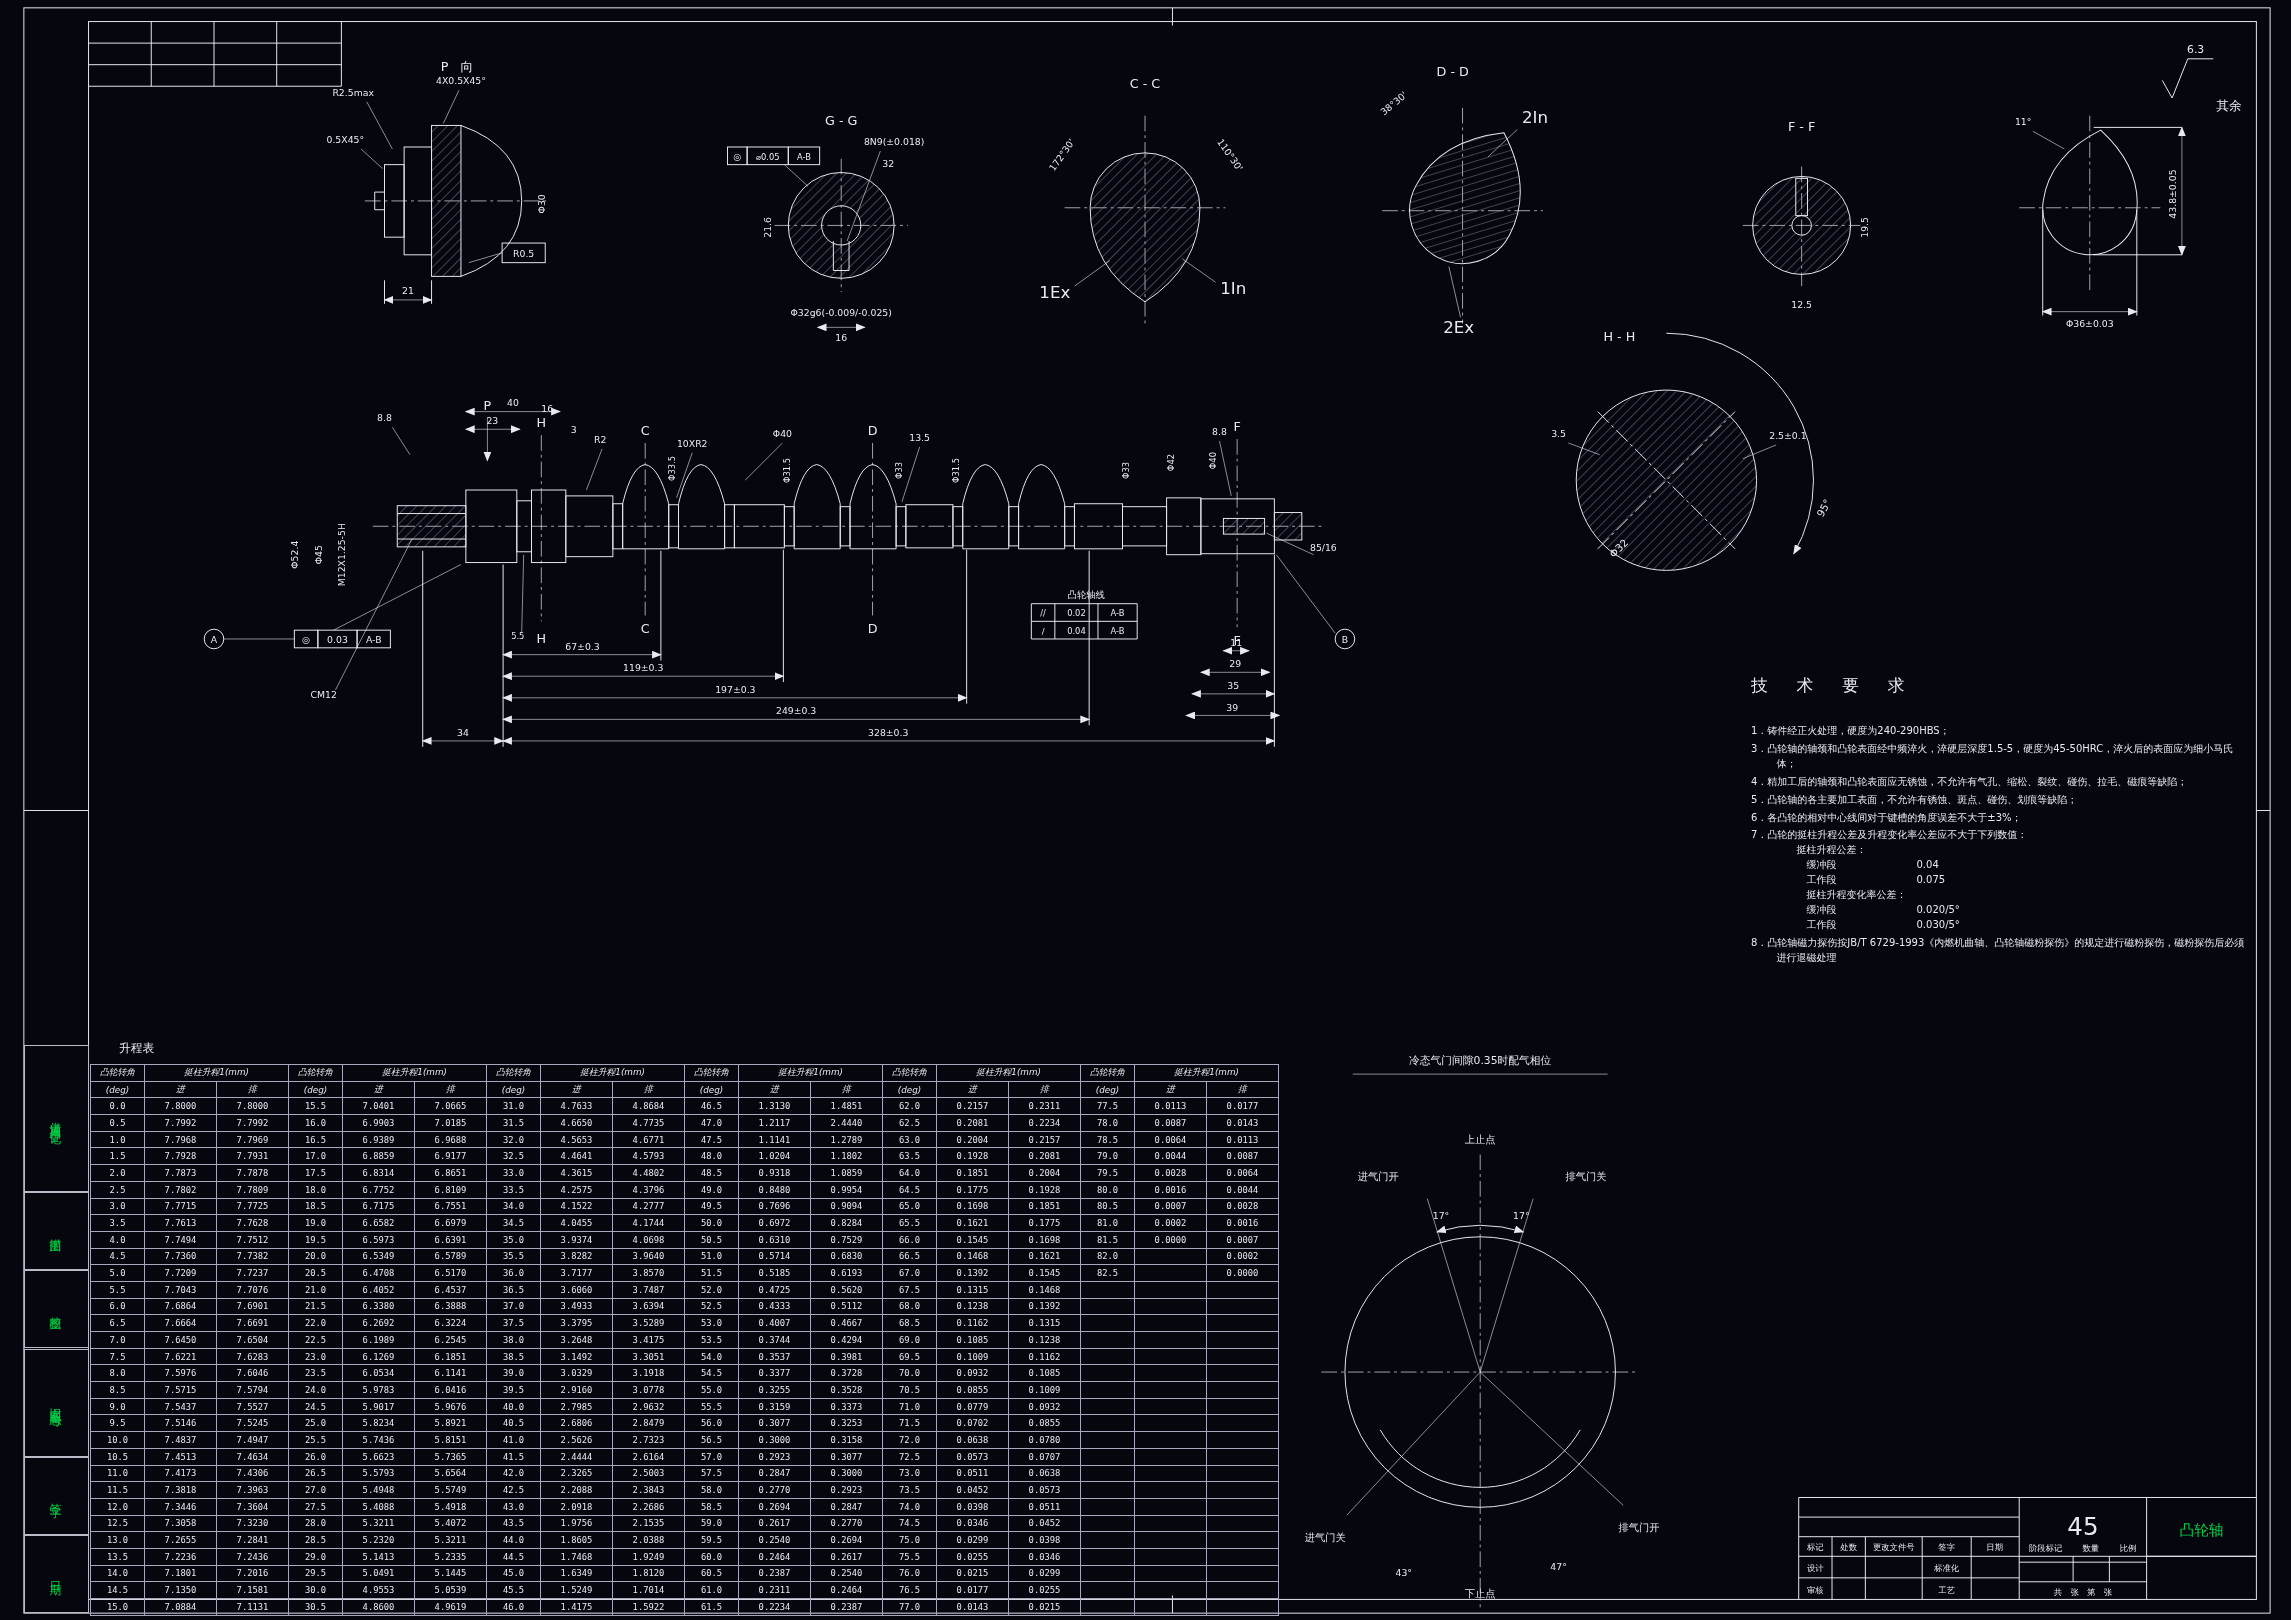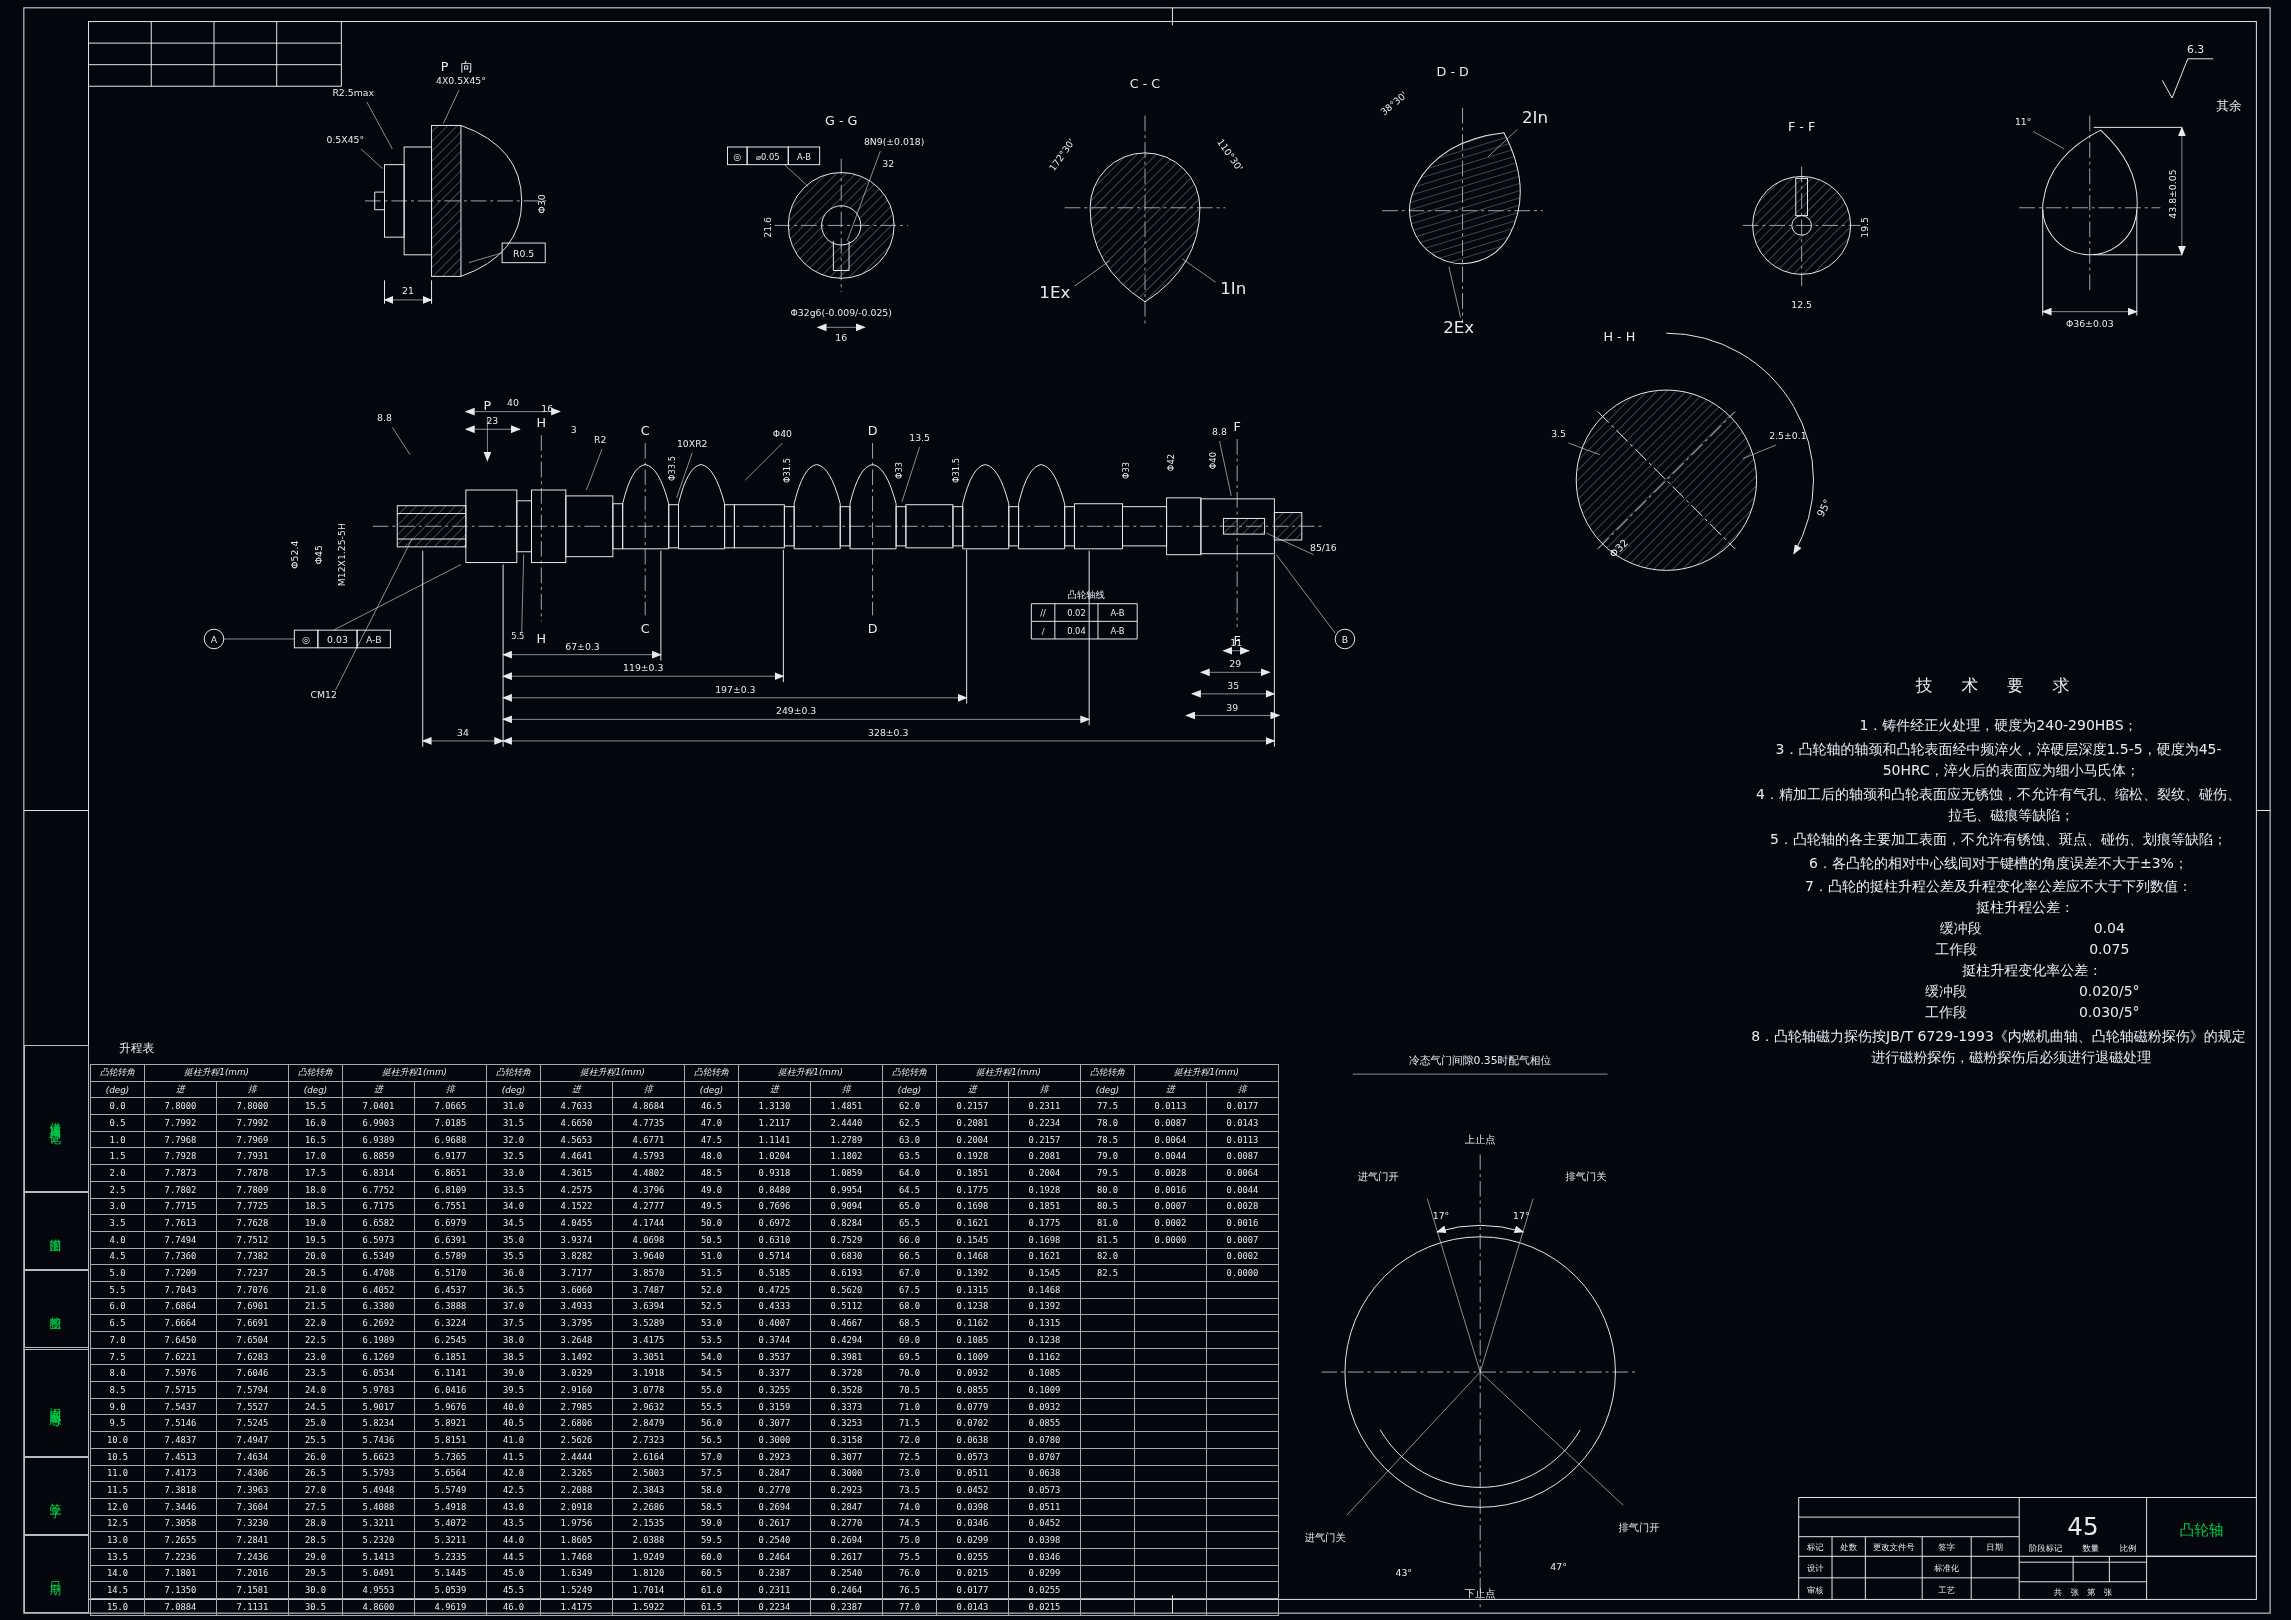--- a/index.html
+++ b/index.html
@@ -21,22 +21,22 @@
         color:#00cc44;display:flex;align-items:center;justify-content:center;
         writing-mode:vertical-rl;text-orientation:upright;font-size:11.8px;letter-spacing:2px;}
   #lift-wrap{position:absolute;left:90px;top:1041px;}
   #lift-caption{font-size:11.8px;color:#e9e9f2;margin:0 0 7px 29px;}
   #lift-table{border-collapse:collapse;}
   #lift-table th,#lift-table td{border:1px solid #a8a8bd;height:15.7px;line-height:15.7px;padding:0 1px;
         text-align:center;color:#e9e9f2;font:8.8px "DejaVu Sans Mono",monospace;font-weight:normal;white-space:nowrap;}
   #lift-table th{font-family:"DejaVu Sans",sans-serif;font-size:8.8px;font-style:italic;}
   #lift-table .ang{width:51px;} #lift-table td:not(.ang),#lift-table th:not(.ang){min-width:69px;}
   #tech{position:absolute;left:1751px;top:674px;width:495px;}
-  #tech .ttitle{text-align:center;font-size:16.7px;letter-spacing:11.8px;margin-bottom:18px;}
-  #tech .titem{font-size:14px;line-height:1.5;white-space:pre-wrap;padding-left:25.5px;text-indent:-25.5px;margin-bottom:2.9px;text-align:center;}
+  #tech .ttitle{text-align:left;font-size:16.7px;letter-spacing:11.8px;margin-bottom:26px;}
+  #tech .titem{font-size:10px;line-height:1.5;white-space:pre-wrap;padding-left:25.5px;text-indent:-25.5px;margin-bottom:2.9px;}
 </style>
 </head>
 <body>
 
 <div id="sheet">
 
 <svg id="dwg" width="2292" height="1620" viewBox="0 0 2338 1653">
   <defs>
     <pattern id="hatch" patternUnits="userSpaceOnUse" width="7" height="7" patternTransform="rotate(45)">
       <line class="pl" x1="0" y1="0" x2="0" y2="7"></line>

